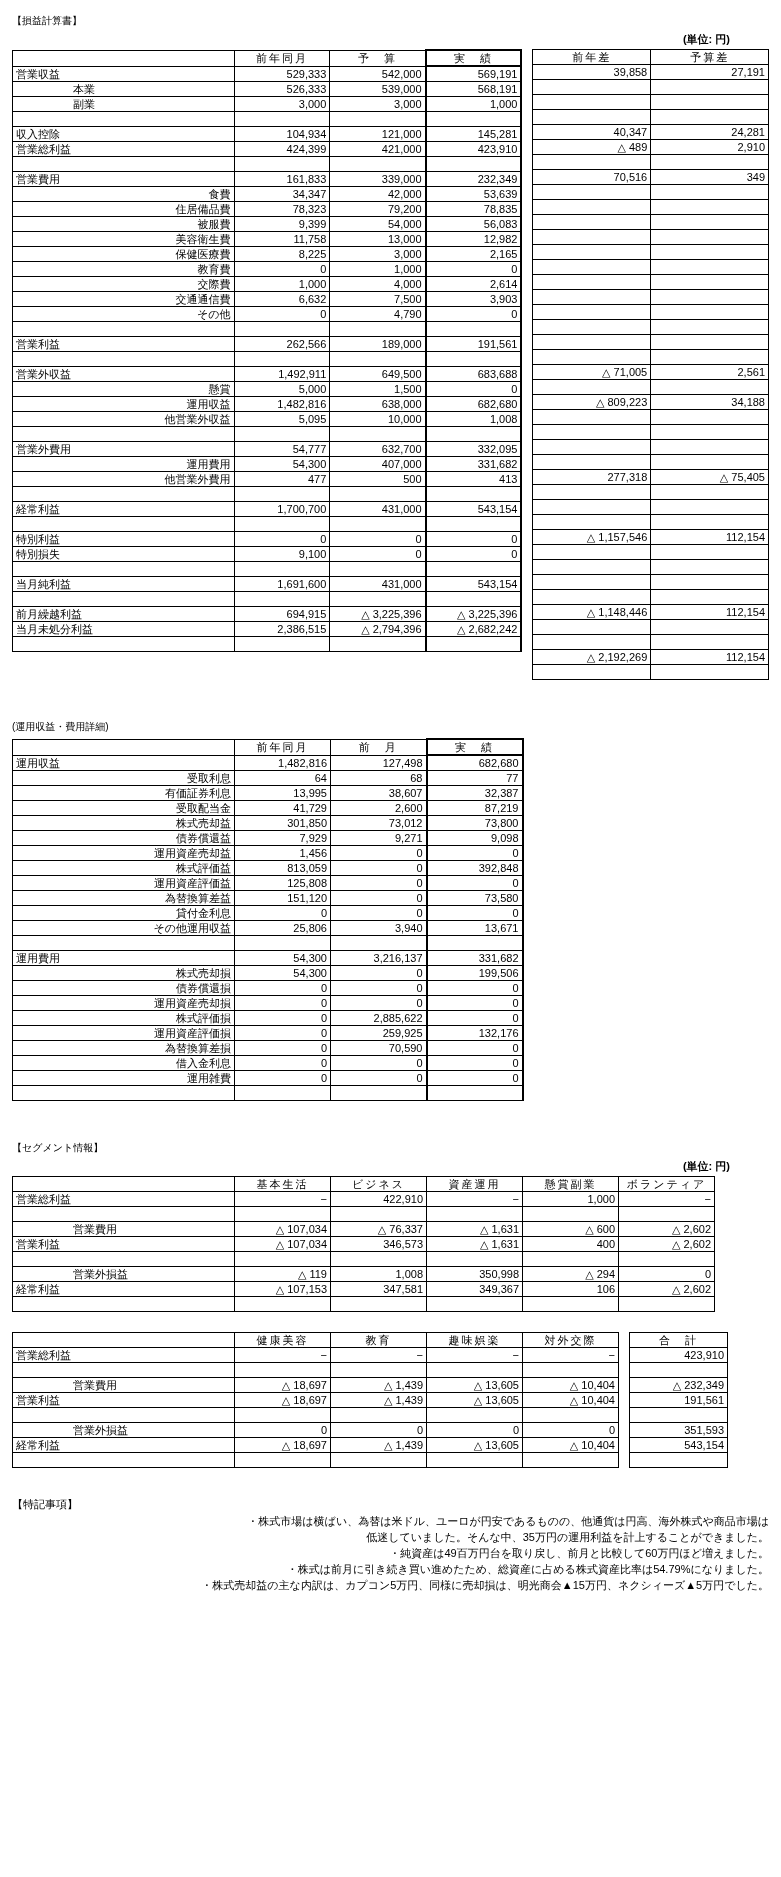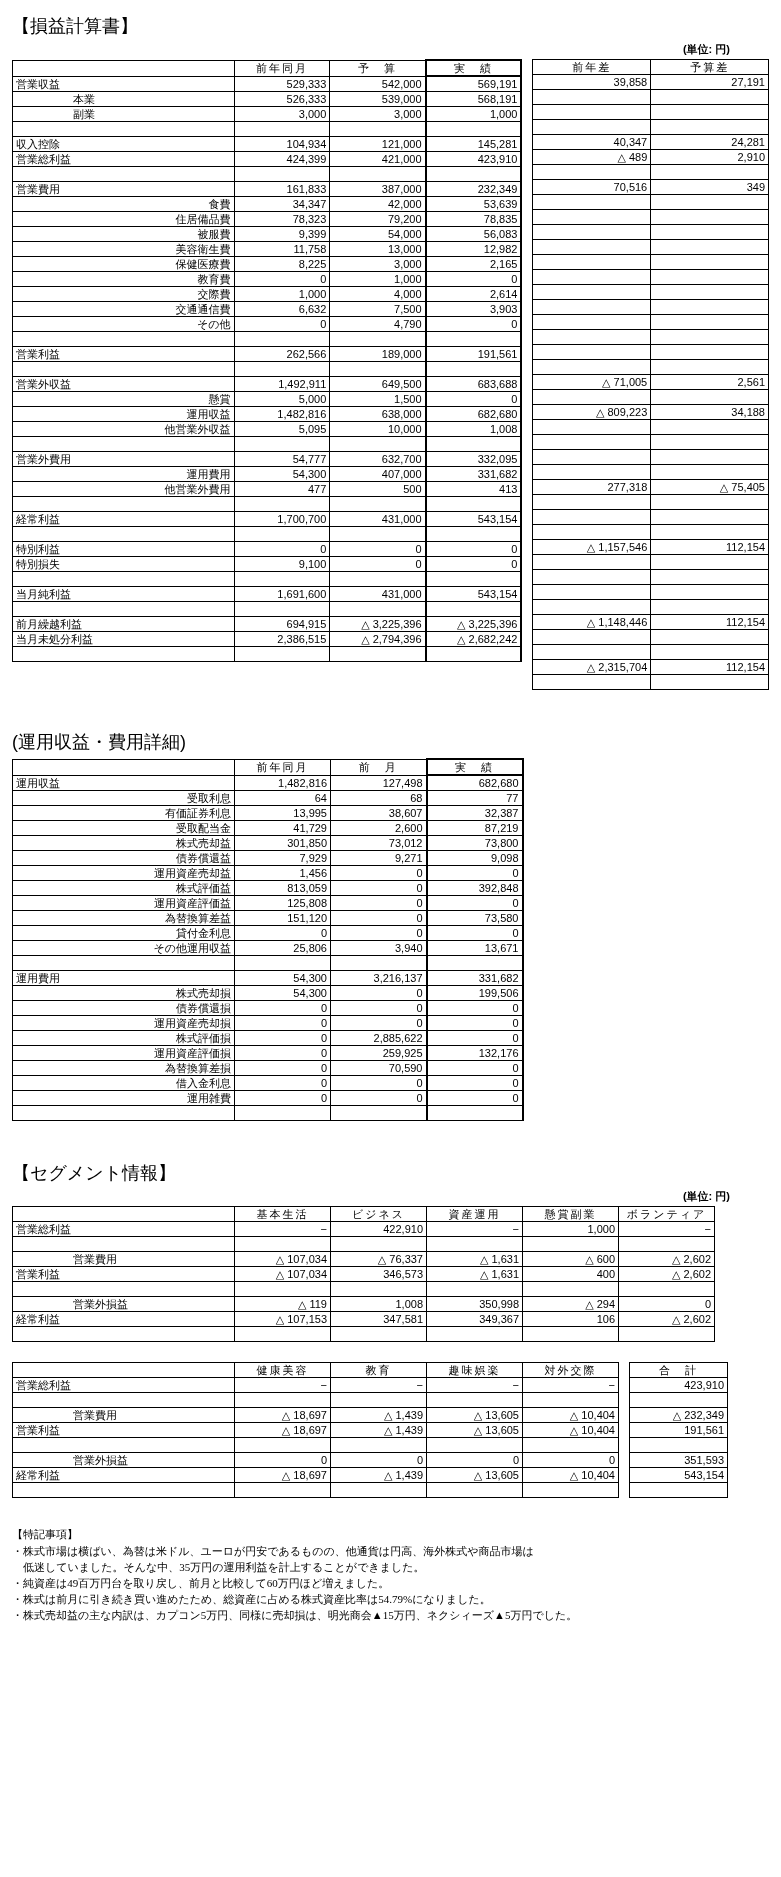--- a/index.html
+++ b/index.html
@@ -12,21 +12,21 @@
     height: 1877px;
     font-family: "Liberation Sans", "DejaVu Sans", sans-serif;
     font-size: 11px;
     color: #000000;
     position: relative;
     overflow: hidden;
   }
   .page { padding: 14px 12px 0 12px; }
 
   .section-title {
-    font-size: 18px;
+    font-size: 10px;
     margin: 0 0 4px 0;
     letter-spacing: 0px;
   }
   .unit-line {
     text-align: right;
     font-size: 11px;
     margin: 0 0 2px 0;
     padding-right: 2px;
     font-weight: bold;
   }
@@ -59,23 +59,23 @@
   
   .pl-wrap { display: flex; align-items: flex-start; }
   .pl-gap { width: 10px; flex: 0 0 10px; }
 
   
   .sp-28 { height: 28px; }
   .sp-20 { height: 20px; }
   .sp-40 { height: 40px; }
 
   
-  .notes { font-size: 11px; line-height: 16px; font-family: Liberation Serif, serif; }
+  .notes { font-size: 11px; line-height: 16px; }
   .notes .nt-head { margin-bottom: 1px; }
-  .notes .nt-line { white-space: nowrap; }
+  .notes .nt-line { white-space: nowrap; text-align: right; }
 </style>
 </head>
 <body>
 
 <div class="page">
 
   <div class="section-title">【損益計算書】</div>
   <div class="unit-line" style="width:720px;">(単位: 円)</div>
 
   <div class="pl-wrap">
@@ -133,21 +133,21 @@
           </tr>
           <tr class="rowgap">
             <td class="lbl"></td>
             <td class="num"></td>
             <td class="num"></td>
             <td class="num thickcol"></td>
           </tr>
           <tr>
             <td class="lbl">営業費用</td>
             <td class="num">161,833</td>
-            <td class="num">387,000</td>
+            <td class="num">339,000</td>
             <td class="num thickcol">232,349</td>
           </tr>
           <tr>
             <td class="lbl indent2">食費</td>
             <td class="num">34,347</td>
             <td class="num">42,000</td>
             <td class="num thickcol">53,639</td>
           </tr>
           <tr>
             <td class="lbl indent2">住居備品費</td>
@@ -496,21 +496,21 @@
           </tr>
           <tr class="rowgap">
             <td class="num"></td>
             <td class="num"></td>
           </tr>
           <tr>
             <td class="num"></td>
             <td class="num"></td>
           </tr>
           <tr>
-            <td class="num">△ 2,315,704</td>
+            <td class="num">△ 2,192,269</td>
             <td class="num">112,154</td>
           </tr>
           <tr class="rowgap">
             <td class="num"></td>
             <td class="num"></td>
           </tr>
         </tbody>
     </table>
   </div>
 

